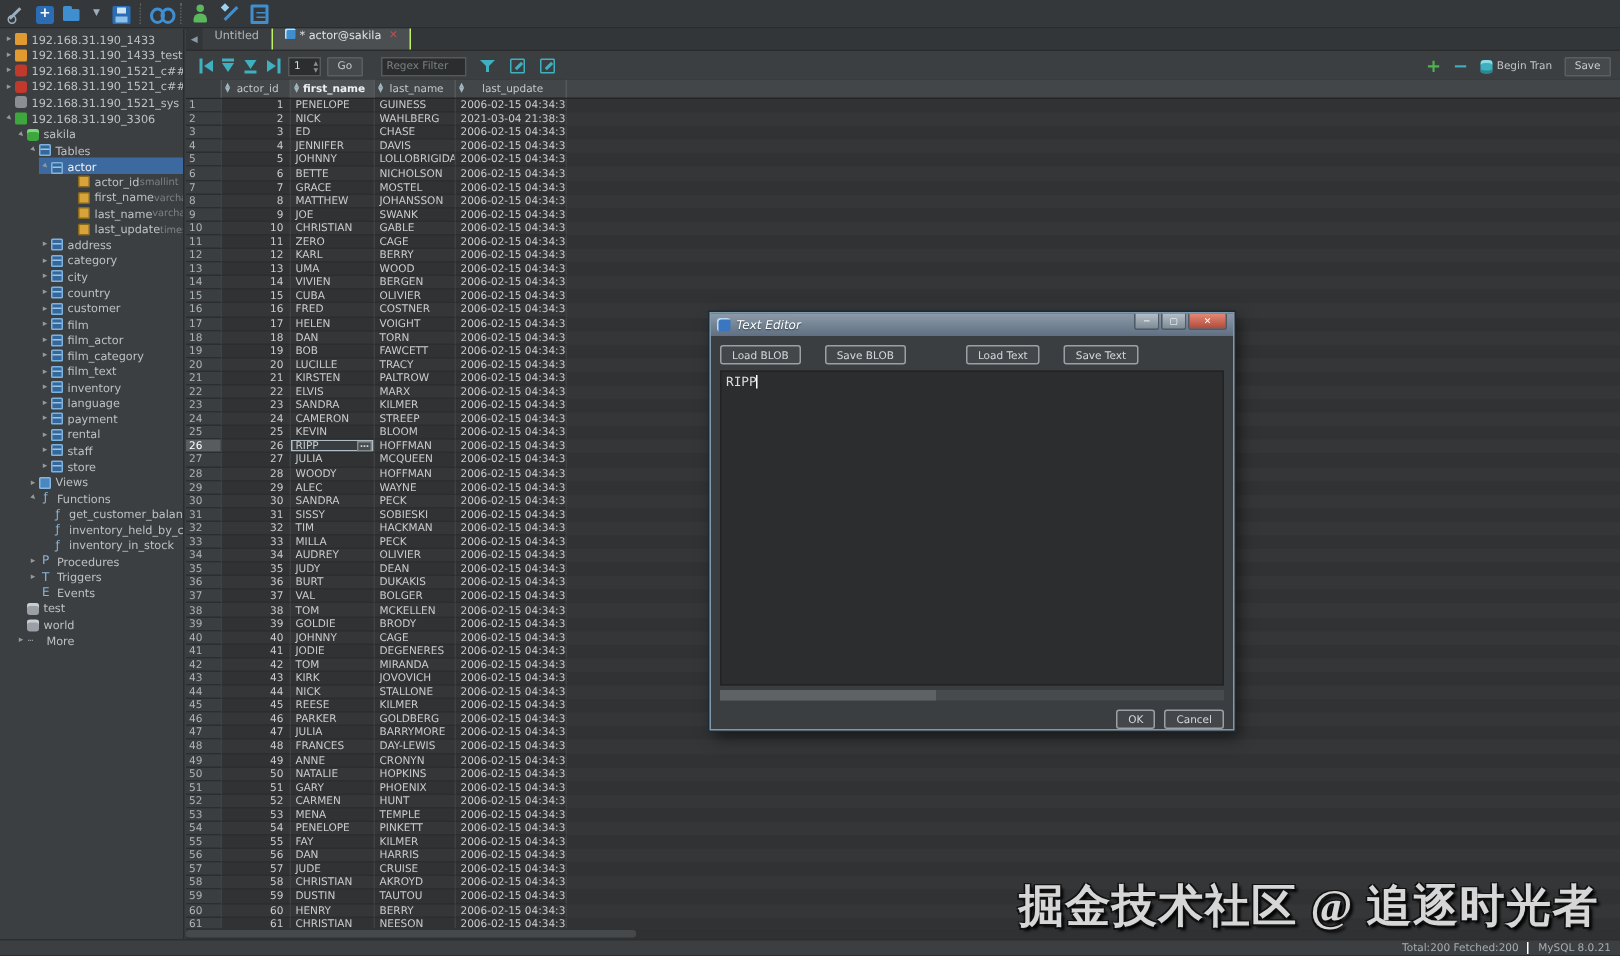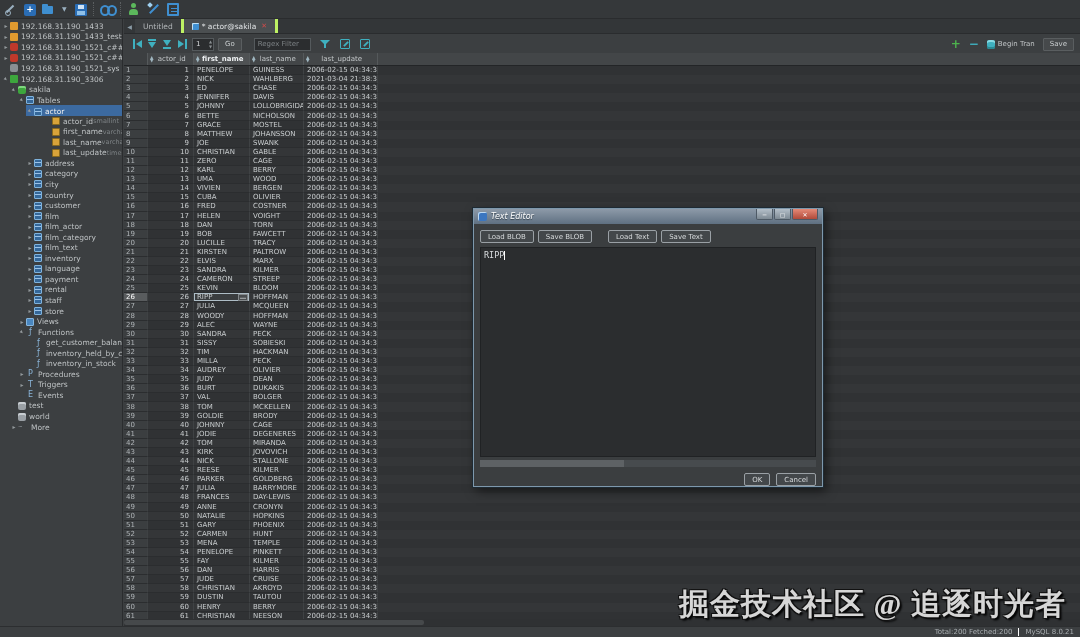--- a/index.html
+++ b/index.html
@@ -51,22 +51,22 @@
   .ic-col{background:#d8a33a;border:1px solid #8a6a1d;}
   .ic-glyph{background:none;color:#8ab4d8;font-size:8px;line-height:8px;width:9px;text-align:center;}
   .ic-dbgray{background:#9aa0a5;border-radius:2px;box-shadow:inset 0 2px 0 #c9ced2;}
   .ic-more{background:none;color:#9aa0a5;font-size:7px;line-height:8px;letter-spacing:-1px;width:10px;}
   .ttype{margin-left:auto;padding-right:3px;font-size:6.5px;color:#7d8285;}
 
   
   .tabbar{position:absolute;left:124px;top:19px;width:956px;height:15px;background:#333638;
     border-bottom:1px solid #2a2c2e;display:flex;align-items:stretch;}
   .tabscroll{width:11px;font-size:6px;color:#8a9aa5;display:flex;align-items:center;justify-content:center;}
-  .tab{display:flex;align-items:center;gap:3px;padding:0 8px;font-size:7.5px;color:#b2b6b8;
-    border-right:3px solid #bef264;background:#3b3e40;}
+  .tab{display:flex;align-items:flex-start;gap:3px;padding:0 8px;font-size:7.5px;color:#b2b6b8;
+    border-right:1px solid #bef264;background:#3b3e40;}
   .tab.active{background:#4b4f51;color:#dfe2e4;}
   .tabicon{width:7px;height:7px;background:#3f8fd0;border-radius:1px;box-shadow:inset 1px 1px 0 #bfe0f5;}
   .tabclose{color:#cc4b4b;font-weight:bold;font-size:7px;margin-left:2px;}
 
   .gridbar{position:absolute;left:124px;top:35px;width:956px;height:18px;background:#3c3f41;
     display:flex;align-items:center;padding:0 6px 0 8px;gap:4px;font-size:7px;}
   .nav{width:11px;height:10px;position:relative;flex:none;}
   .tri-l{position:absolute;top:1px;width:0;height:0;border-top:4px solid transparent;border-bottom:4px solid transparent;border-right:6px solid #3fb0bf;}
   .tri-r{position:absolute;top:1px;width:0;height:0;border-top:4px solid transparent;border-bottom:4px solid transparent;border-left:6px solid #3fb0bf;}
   .tri-d{position:absolute;left:1px;width:0;height:0;border-left:4px solid transparent;border-right:4px solid transparent;border-top:6px solid #3fb0bf;}
@@ -127,21 +127,21 @@
     border:1px solid #7e98ac;box-shadow:0 0 0 1px #1e2a33, 3px 4px 10px rgba(0,0,0,.55);z-index:10;}
   .dtitle{height:15px;background:linear-gradient(#8d9aa8,#5f7082);display:flex;align-items:center;
     padding-left:4px;gap:4px;position:relative;}
   .dicon{width:9px;height:9px;background:#3b76c0;border-radius:2px;box-shadow:inset 1px 1px 0 #bcd8f2;}
   .dtitle .txt{font-size:8px;color:#fff;text-shadow:0 1px 1px #2e3a44;font-style:italic;}
   .winbtns{position:absolute;right:4px;top:0;display:flex;gap:1px;}
   .wb{width:17px;height:11px;border:1px solid #4e5a66;border-top:none;border-radius:0 0 2px 2px;
     background:linear-gradient(#b4bfc9,#7e8a94);color:#fff;font-size:6px;display:flex;align-items:center;justify-content:center;}
   .wb.close{width:26px;background:linear-gradient(#e58a77,#b0四a3a);}
   .wb.close{background:linear-gradient(#e58a77,#b04a3a);}
-  .dtools{display:flex;gap:4px;margin:6px 6px 4px 6px;}
+  .dtools{display:flex;gap:16px;margin:6px 6px 4px 6px;}
   .dbtn{height:13px;border:1px solid #9aa0a5;border-radius:2px;background:#43474a;color:#d6d9db;
     font-size:7px;display:flex;align-items:center;padding:0 7px;}
   .gap{width:8px;}
   .dtext{margin:0 6px;height:210px;background:#2b2d2f;border:1px solid #202224;
     font-family:"DejaVu Sans Mono",monospace;font-size:8.5px;color:#dadde0;padding:2px 3px;}
   .cursor{display:inline-block;width:1px;height:9px;background:#fff;vertical-align:middle;}
   .dscroll{margin:3px 6px 0 6px;height:7px;background:#474b4e;}
   .dthumb{width:43%;height:7px;background:#5e6265;}
   .dfoot{display:flex;justify-content:flex-end;gap:6px;margin:6px 6px 15px 6px;}
 

